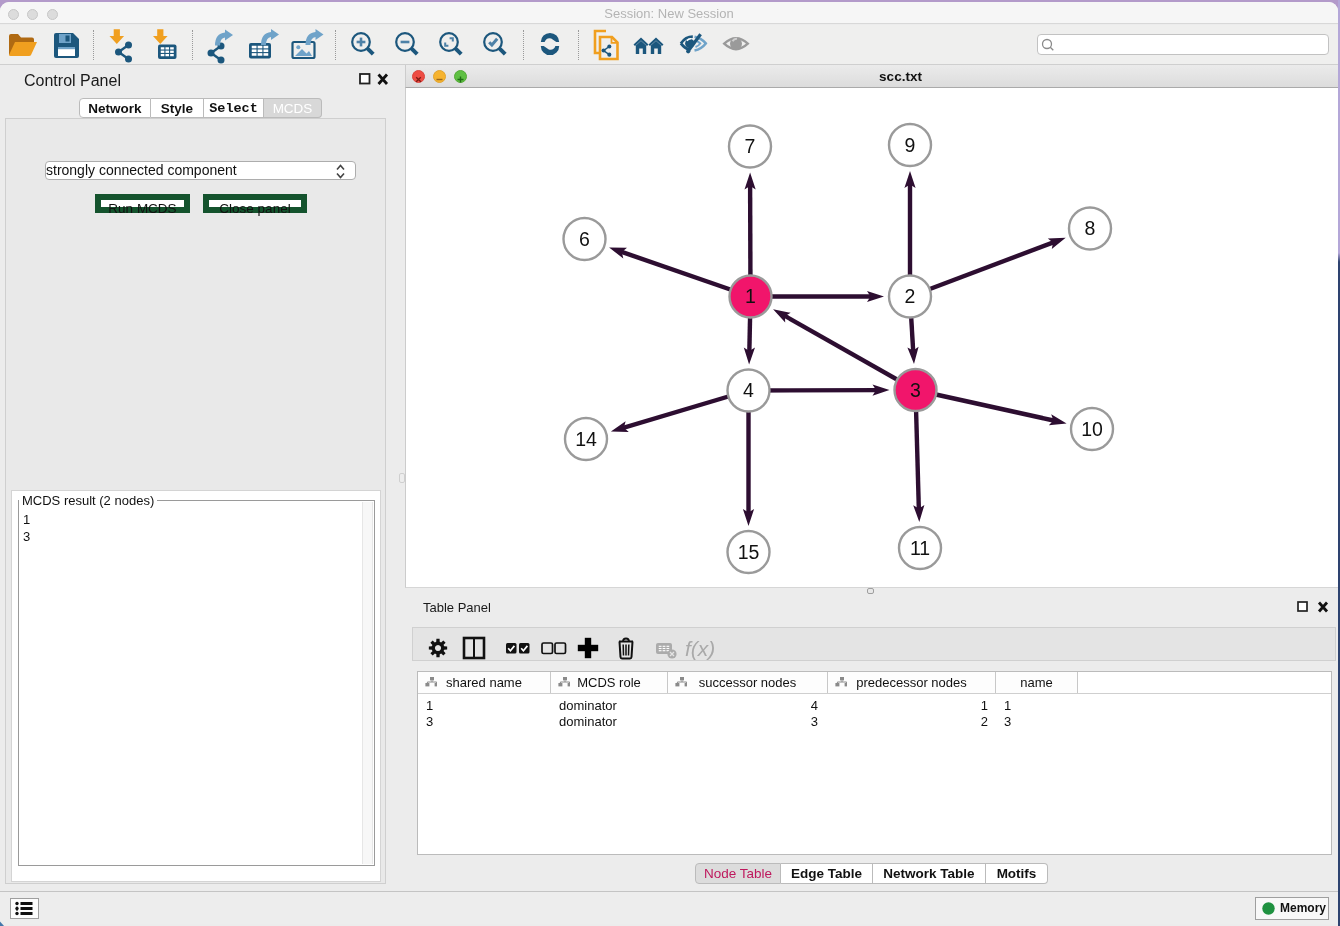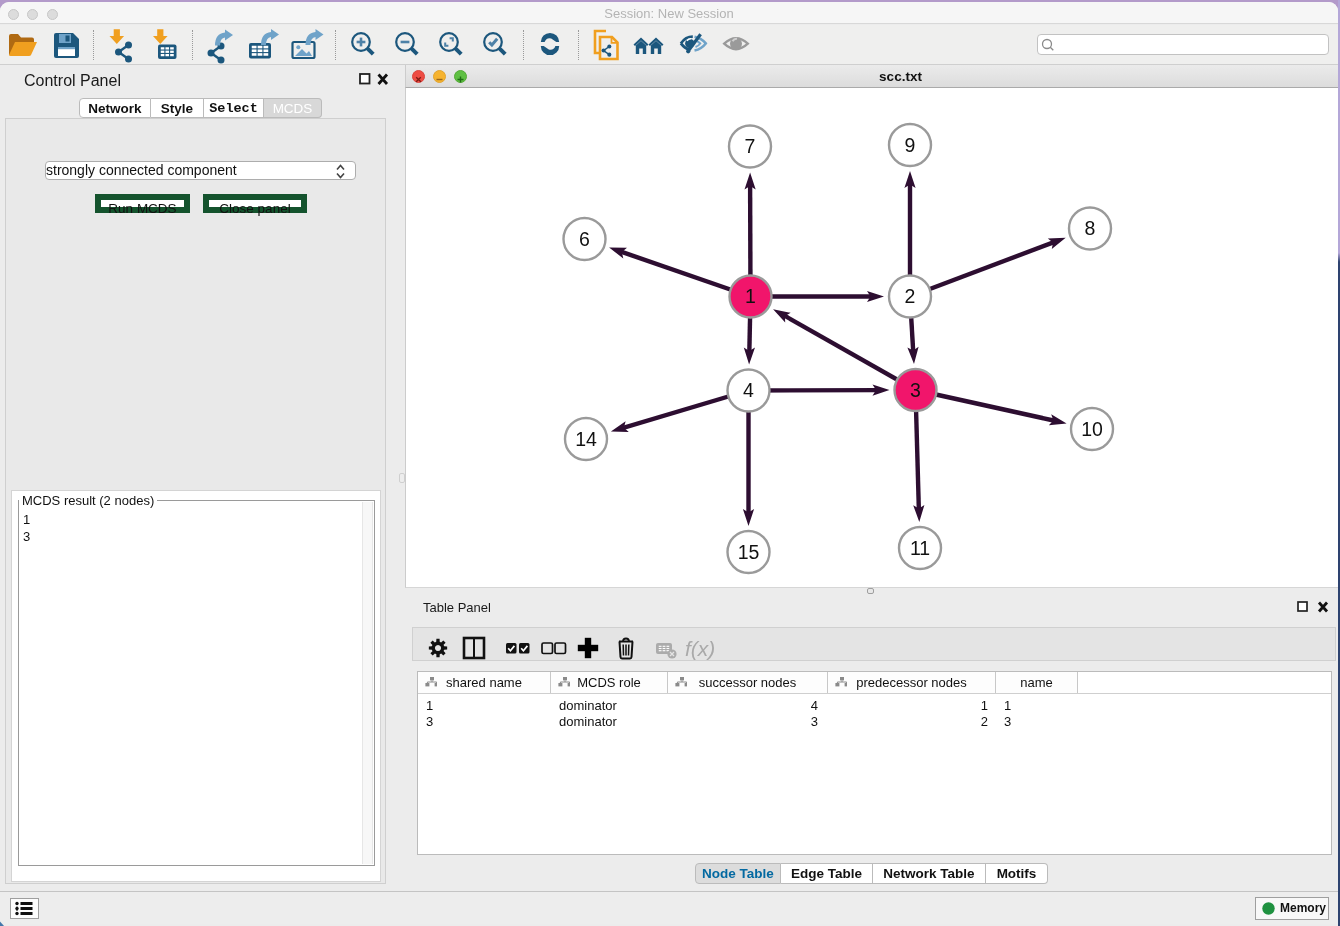--- a/index.html
+++ b/index.html
@@ -34,21 +34,21 @@
 #netcanvas { position:absolute; left:0; top:23px; width:933px; height:500px; background:#fff; border-left:1px solid #ccc; border-bottom:1px solid #d6d6d6; }
 #tp { position:absolute; left:405px; top:597px; width:933px; height:294px; background:#ececec; }
 #tphead { position:absolute; left:18px; top:3px; font-size:13px; color:#1a1a1a; }
 #tptools { position:absolute; left:7px; top:30px; width:924px; height:34px; background:#e4e4e4; border:1px solid #d0d0d0; }
 #tptable { position:absolute; left:12px; top:74px; width:915px; height:184px; background:#fff; border:1px solid #bbb; }
 .th { position:absolute; top:0; height:21px; border-right:1px solid #c8c8c8; font-size:13px; color:#111; text-align:center; line-height:21px; background:#fdfdfd; }
 .thr { position:absolute; left:0; top:21px; width:913px; border-top:1px solid #cfcfcf; }
 .cell { position:absolute; font-size:13px; color:#111; height:16px; line-height:16px; }
 .btabs { position:absolute; top:266px; left:0; width:933px; display:flex; justify-content:center; }
 .btab { height:21px; border:1px solid #bbb; border-left:none; background:#fff; font-size:13.5px; font-weight:700; color:#111; display:flex; align-items:center; justify-content:center; }
-.btab.first { border-left:1px solid #bbb; border-radius:4px 0 0 4px; background:#dcdcdc; color:#0369a1; font-weight:700; }
+.btab.first { border-left:1px solid #bbb; border-radius:4px 0 0 4px; background:#dcdcdc; color:#be185d; font-weight:400; }
 .btab.last { border-radius:0 4px 4px 0; }
 #status { position:absolute; left:0; top:891px; width:1338px; height:33px; background:#ededed; border-top:1px solid #c4c4c4; }
 #memstatus { position:absolute; right:9px; top:5px; width:74px; height:23px; background:#f8f8f8; border:1px solid #9f9f9f; font-size:12px; font-weight:700; color:#111; }
 #listbtn { position:absolute; left:10px; top:6px; width:29px; height:21px; background:#fdfdfd; border:1px solid #9f9f9f; }
 svg text { font-family:"Liberation Sans", sans-serif; fill:#111; }
 </style></head>
 <body>
 <div id="win"></div>
 <div class="abs" style="left:1338px;top:0;width:2px;height:926px;background:linear-gradient(#b4a7d8 0px,#b4a7d8 253px,#2e4370 262px,#2e4370 100%);"></div>
 <div id="titlebar">

